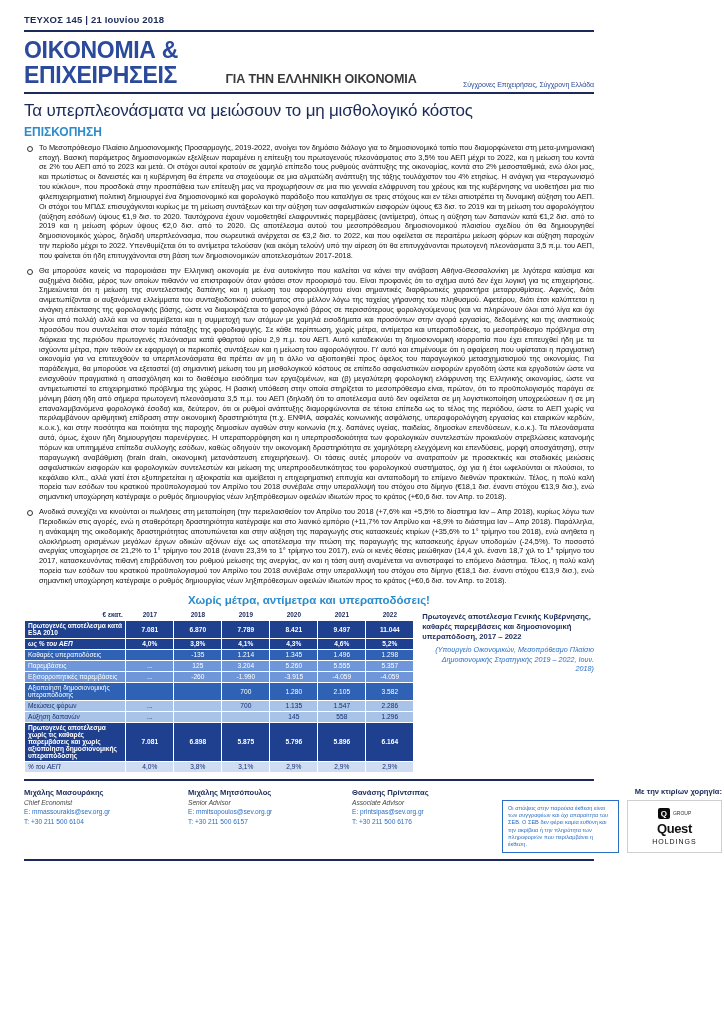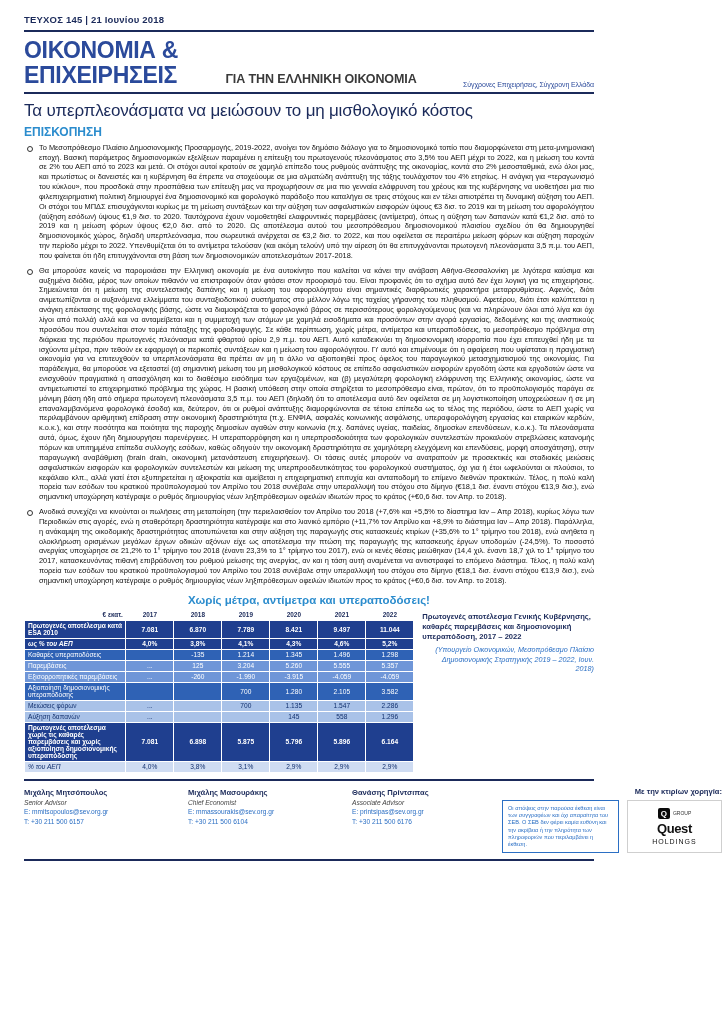--- a/index.html
+++ b/index.html
@@ -346,30 +346,30 @@
       <span class="src">(Υπουργείο Οικονομικών, Μεσοπρόθεσμο Πλαίσιο Δημοσιονομικής Στρατηγικής 2019 – 2022, Ιουν. 2018)</span>
     </div>
   </div>
 
 
   <div class="footer-rule"></div>
 
   <div class="footer">
     <div class="contacts">
       <div class="contact">
+        <div class="nm">Μιχάλης Μασουράκης</div>
+        <div class="role">Chief Economist</div>
+        <div class="ln">E: mmassourakis@sev.org.gr</div>
+        <div class="ln">T: +30 211 500 6104</div>
+      </div>
+      <div class="contact">
         <div class="nm">Μιχάλης Μητσόπουλος</div>
         <div class="role">Senior Advisor</div>
         <div class="ln">E: mmitsopoulos@sev.org.gr</div>
         <div class="ln">T: +30 211 500 6157</div>
-      </div>
-      <div class="contact">
-        <div class="nm">Μιχάλης Μασουράκης</div>
-        <div class="role">Chief Economist</div>
-        <div class="ln">E: mmassourakis@sev.org.gr</div>
-        <div class="ln">T: +30 211 500 6104</div>
       </div>
       <div class="contact">
         <div class="nm">Θανάσης Πρίντσιπας</div>
         <div class="role">Associate Advisor</div>
         <div class="ln">E: printsipas@sev.org.gr</div>
         <div class="ln">T: +30 211 500 6176</div>
       </div>
     </div>
 
     <div class="sponsor">

